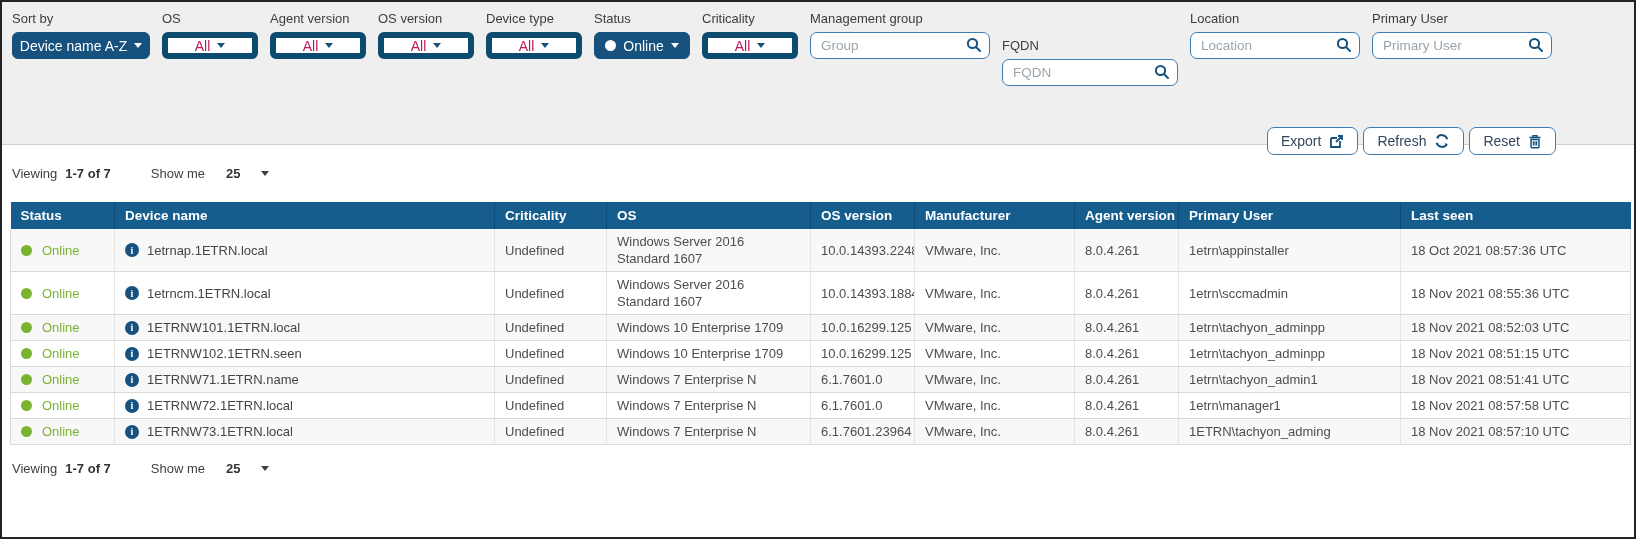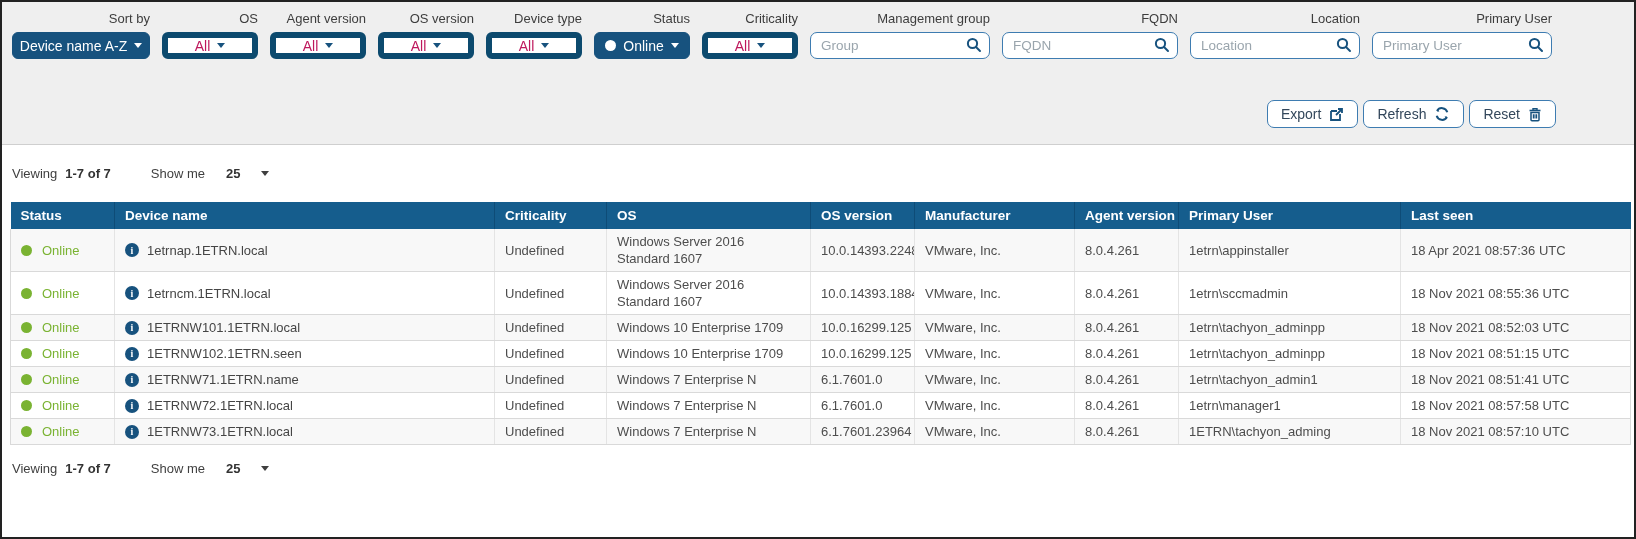--- a/index.html
+++ b/index.html
@@ -13,21 +13,21 @@
     color: #3f3f3f;
   }
   
   .filter-area {
     background: #efefef;
     border-bottom: 1px solid #cfcfcf;
     padding: 9px 0 0 10px;
     height: 143px;
   }
   .filter-row { display: flex; gap: 12px; align-items: flex-start; }
-  .filter-group { display: flex; flex-direction: column; gap: 6px; align-items: flex-end; }
+  .filter-group { display: flex; flex-direction: column; gap: 6px; }
   .filter-label { font-size: 13px; color: #3d3d3d; white-space: nowrap; }
   .btn {
     height: 27px; border-radius: 6px; font-size: 14px;
     display: inline-flex; align-items: center; justify-content: center;
     gap: 7px; cursor: pointer; white-space: nowrap;
   }
   .btn-filled { background: #17527e; color: #fff; border: 1px solid #17527e; }
   .btn-outline { background: #fff; border: 6px solid #0c4a6e; color: #be185d; }
   .caret {
     width: 0; height: 0; display: inline-block;
@@ -41,21 +41,21 @@
     height: 27px; width: 100%; border: 1px solid #3e7cb1; border-radius: 7px;
     padding: 0 30px 0 10px; font-size: 13.5px; color: #333;
     font-family: "Liberation Sans", sans-serif; background: #fff; outline: none;
   }
   .search-wrap input::placeholder { color: #9aa5ad; }
   .search-icon { position: absolute; right: 8px; top: 5px; }
   
   .w-sort  { width: 138px; }
   .w-dd    { width: 96px; }
   .w-group { width: 180px; }
-  .w-fqdn  { width: 176px; }
+  .w-fqdn  { width: 176px; margin-top: 27px; }
   .w-loc   { width: 170px; }
   .w-puser { width: 180px; }
   .btn, .filter-group > .btn { width: 100%; }
   
   .actions-row {
     display: flex; justify-content: flex-end; gap: 5px;
     padding-right: 78px; margin-top: 41px;
   }
   .action-btn {
     height: 28px; border: 1px solid #3e7cb1; border-radius: 7px; background: #fff;
@@ -292,21 +292,21 @@
         <span class="info-icon">i</span>
         <span>1etrnap.1ETRN.local</span>
       </span>
     </td>
     <td>Undefined</td>
     <td>Windows Server 2016 Standard 1607</td>
     <td>10.0.14393.2248</td>
     <td>VMware, Inc.</td>
     <td>8.0.4.261</td>
     <td>1etrn\appinstaller</td>
-    <td>18 Apr 2021 08:57:36 UTC</td>
+    <td>18 Oct 2021 08:57:36 UTC</td>
   </tr>
 
   <tr>
     <td>
       <span class="status-cell">
         <span class="status-dot"></span>
         <span>Online</span>
       </span>
     </td>
     <td>

